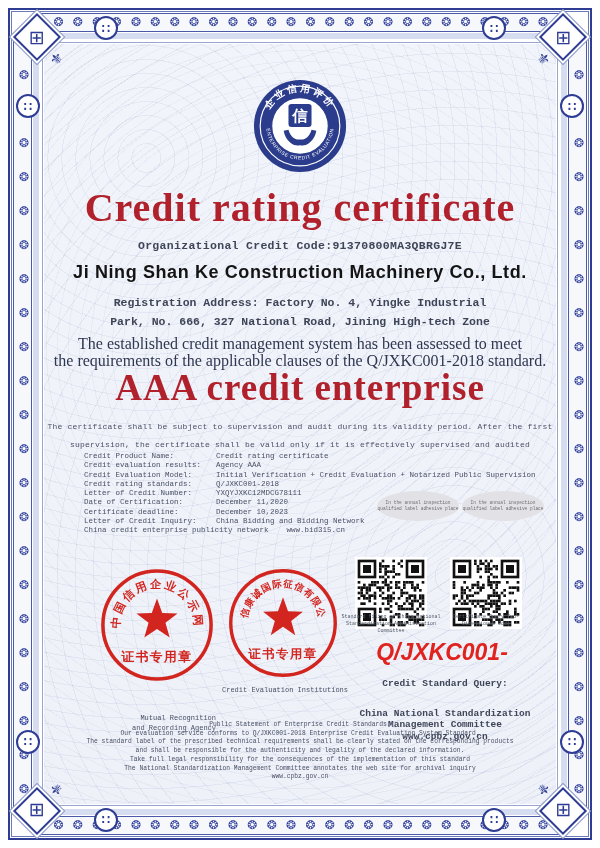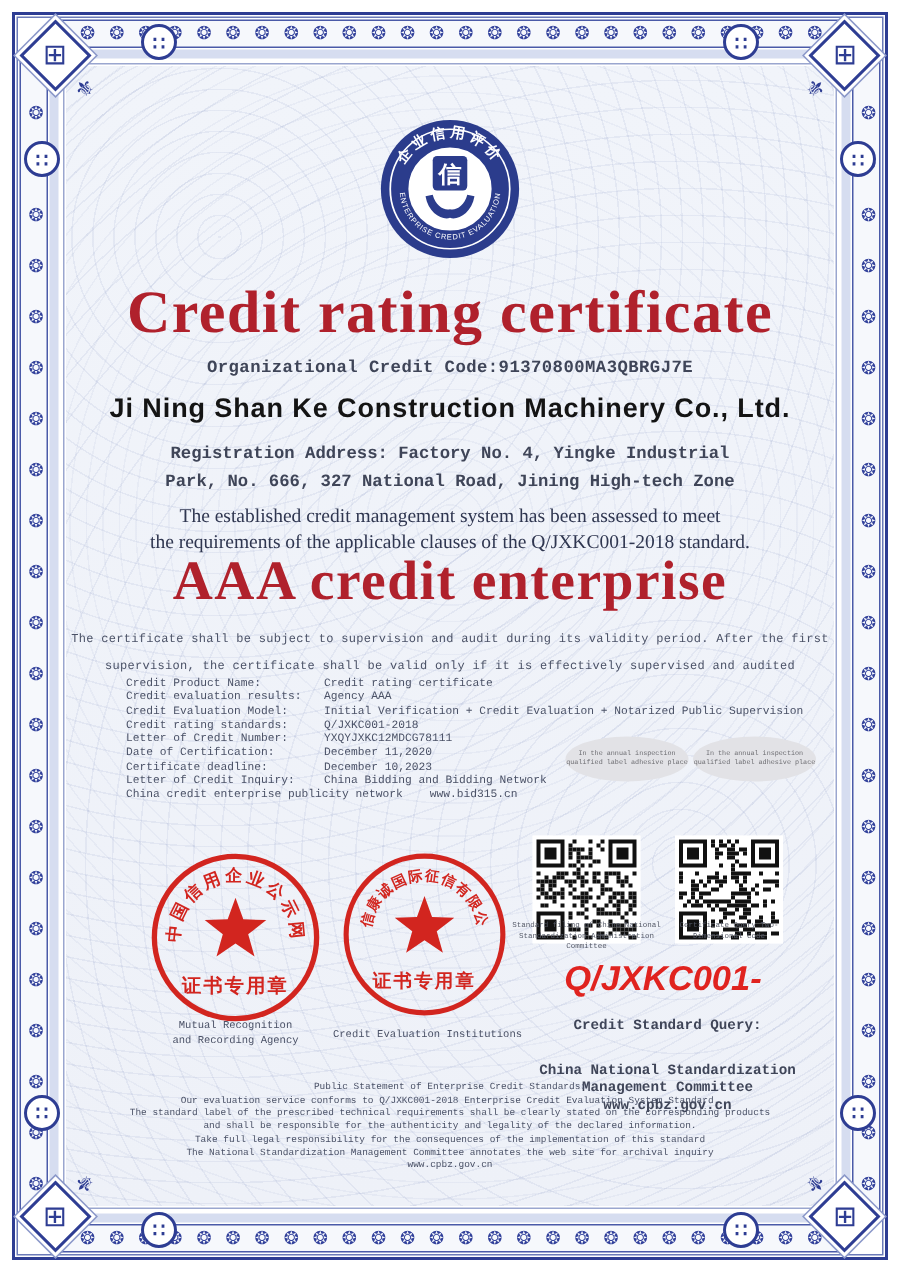--- a/index.html
+++ b/index.html
@@ -42,38 +42,38 @@
   .mono{font-family:"Liberation Mono","DejaVu Sans Mono",monospace;}
   .serif{font-family:"Liberation Serif","DejaVu Serif",serif;}
   .center{left:0;right:0;text-align:center;}
   .abs{position:absolute;}
   
   .emblem{position:absolute;left:252px;top:78px;width:96px;height:96px;}
   .title{position:absolute;top:184px;font-size:40px;font-weight:bold;color:#b0212c;letter-spacing:1px;}
   .org-code{position:absolute;top:239px;font-size:11.5px;font-weight:bold;color:#3f4558;letter-spacing:0.3px;}
   .company{position:absolute;top:262px;font-size:18px;font-weight:bold;color:#141414;letter-spacing:0.6px;}
   .address{position:absolute;top:293px;font-size:11.5px;font-weight:bold;color:#3f4558;line-height:19px;}
-  .assessment{position:absolute;top:336px;font-size:13px;color:#2f3650;line-height:16.5px;}
+  .assessment{position:absolute;top:336px;font-size:16px;color:#2f3650;line-height:16.5px;}
   .grade{position:absolute;top:366px;font-size:37px;font-weight:bold;color:#b0212c;letter-spacing:1px;}
   .supervision{position:absolute;top:418px;font-size:8px;color:#4a5166;line-height:18px;letter-spacing:0.2px;}
   .details{position:absolute;left:84px;top:452px;font-size:7.5px;color:#4a5166;line-height:9.3px;}
   .detail-row{display:flex;}
   .detail-label{width:132px;flex:0 0 132px;}
   .detail-value{white-space:pre-line;}
   .detail-row.final .detail-label{width:auto;flex:0 0 auto;margin-right:18px;}
   .sticker{position:absolute;width:82px;height:30px;border-radius:50%;background:#e2e2e6;
            display:flex;flex-direction:column;align-items:center;justify-content:center;
            font-size:4.5px;color:#6d6d72;line-height:6px;text-align:center;}
   .stk1{left:377px;top:491px}
   .stk2{left:462px;top:491px}
   .seal{position:absolute;}
   .seal-l{left:98px;top:566px;width:118px;height:118px;}
   .seal-r{left:226px;top:566px;width:114px;height:114px;}
   .seal-caption{position:absolute;font-size:7px;color:#4a5166;line-height:9.5px;text-align:center;}
-  .cap-l{left:98px;top:680px;width:118px;}
+  .cap-l{left:98px;top:714px;width:118px;text-align:right;}
   .cap-r{left:210px;top:686px;width:150px;}
   .qr{position:absolute;width:72px;height:72px;background:#fff;}
   .qr-l{left:355px;top:557px}
   .qr-r{left:450px;top:557px}
   .qr-caption{position:absolute;font-size:5px;color:#555a68;line-height:7px;text-align:center;}
   .qcap-l{left:337px;top:614px;width:108px;}
   .qcap-r{left:438px;top:614px;width:96px;}
   .standard-code{position:absolute;left:352px;top:640px;width:180px;text-align:center;
                  font-size:23px;line-height:25px;font-weight:bold;font-style:italic;color:#e0231f;}
   .query{position:absolute;left:330px;top:678px;width:230px;text-align:center;font-size:9.5px;

